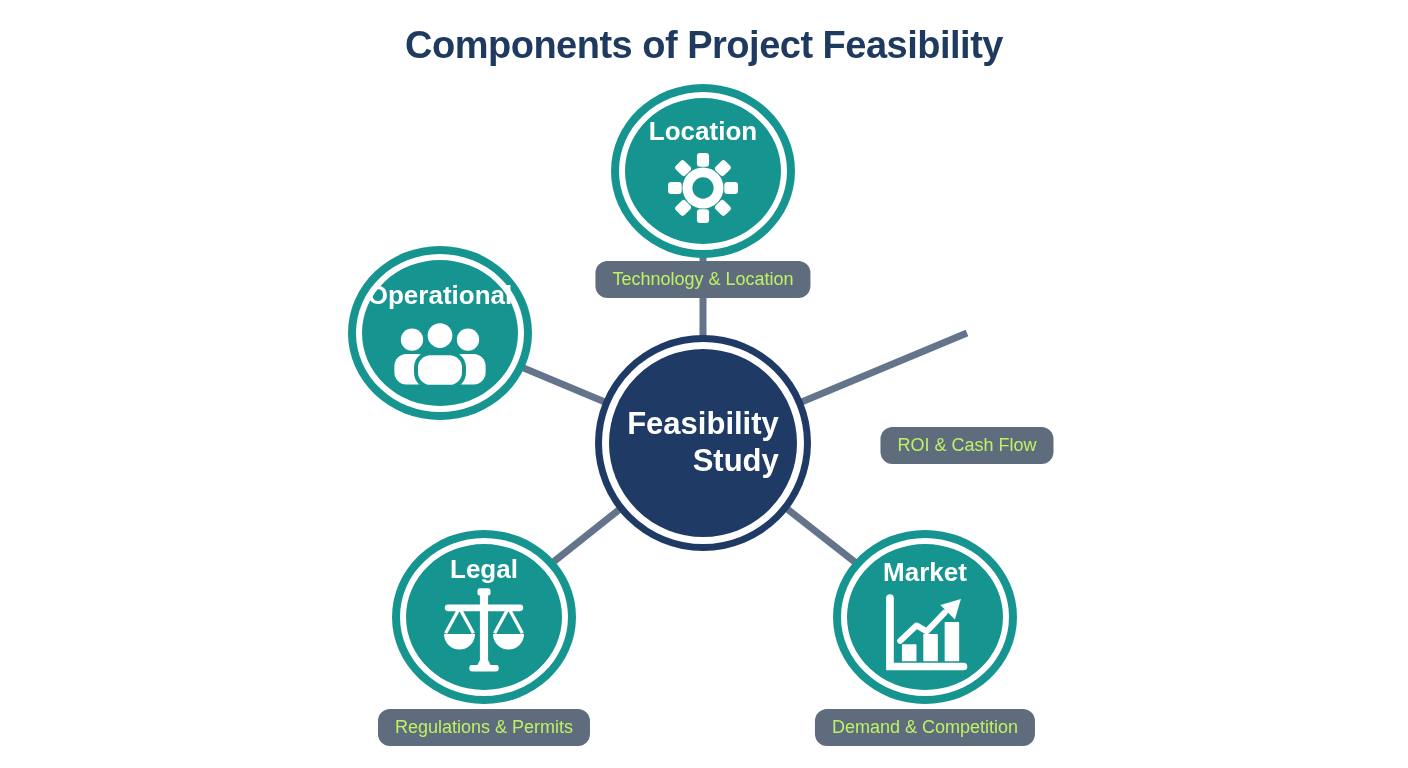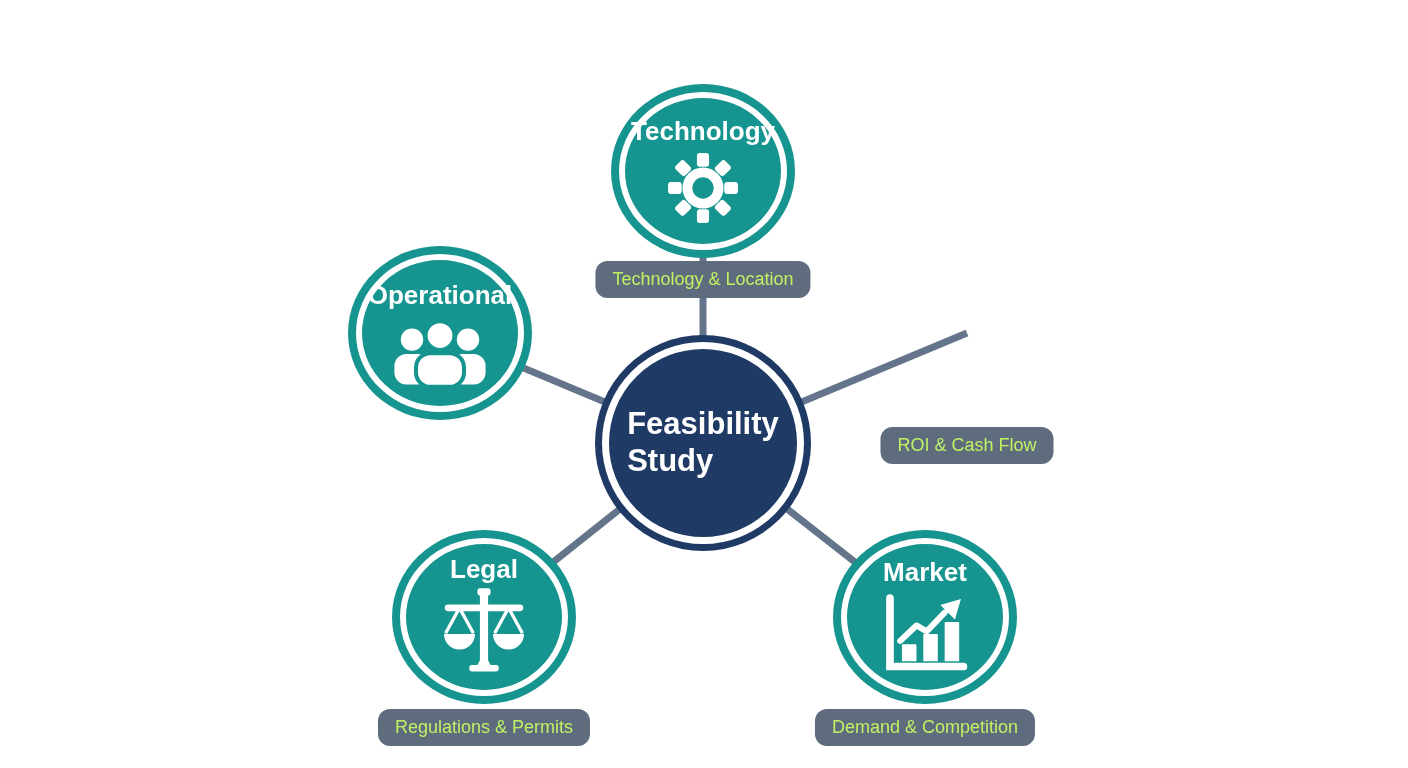--- a/index.html
+++ b/index.html
@@ -57,21 +57,21 @@
     font-weight: 700;
     font-size: 26px;
     line-height: 1;
     margin-top: 2px;
   }
   .hub-label {
     color: #ffffff;
     font-weight: 700;
     font-size: 31px;
     line-height: 1.18;
-    text-align: left;
+    text-align: right;
   }
   .icon { display: block; line-height: 0; }
   .dollar-glyph {
     color: #ffffff;
     font-size: 80px;
     font-weight: 700;
     line-height: 0.95;
     margin-top: -6px;
   }
   .badge {
@@ -88,32 +88,33 @@
     white-space: nowrap;
   }
   .teal-hole { fill: var(--teal, #16948f); }
   .teal-outline { stroke: var(--teal, #16948f); stroke-width: 5; }
 </style>
 </head>
 <body>
 
 <div class="canvas">
 
+  <div class="title">Components of Project Feasibility</div>
 
   <svg class="connectors" viewBox="0 0 1408 768" aria-hidden="true">
     <line x1="703" y1="171" x2="703" y2="443"></line>
     <line x1="440" y1="333" x2="703" y2="443"></line>
     <line x1="967" y1="333" x2="703" y2="443"></line>
     <line x1="484" y1="617" x2="703" y2="443"></line>
     <line x1="925" y1="617" x2="703" y2="443"></line>
   </svg>
 
   <div class="node satellite" style="left:611px; top:84px; width:184px; height:174px;">
     <div class="ring">
-      <div class="node-label">Technology</div>
+      <div class="node-label">Location</div>
       <span class="icon">
         <svg width="76" height="76" viewBox="0 0 100 100">
           <g fill="#ffffff">
             <circle cx="50" cy="50" r="27"></circle>
             <rect x="42" y="4" width="16" height="18" rx="4"></rect>
             <rect x="42" y="4" width="16" height="18" rx="4" transform="rotate(45 50 50)"></rect>
             <rect x="42" y="4" width="16" height="18" rx="4" transform="rotate(90 50 50)"></rect>
             <rect x="42" y="4" width="16" height="18" rx="4" transform="rotate(135 50 50)"></rect>
             <rect x="42" y="4" width="16" height="18" rx="4" transform="rotate(180 50 50)"></rect>
             <rect x="42" y="4" width="16" height="18" rx="4" transform="rotate(225 50 50)"></rect>

